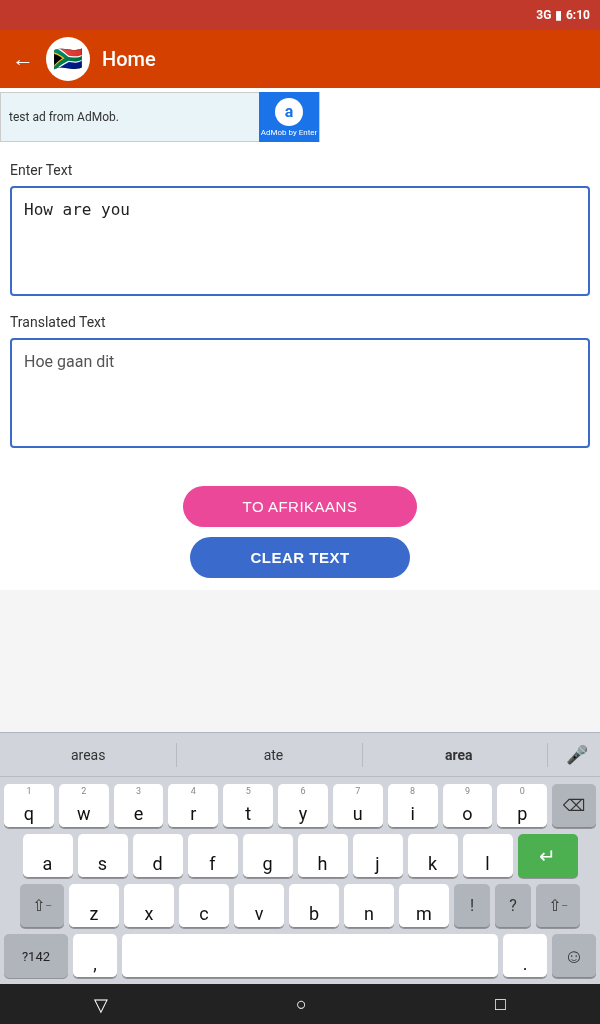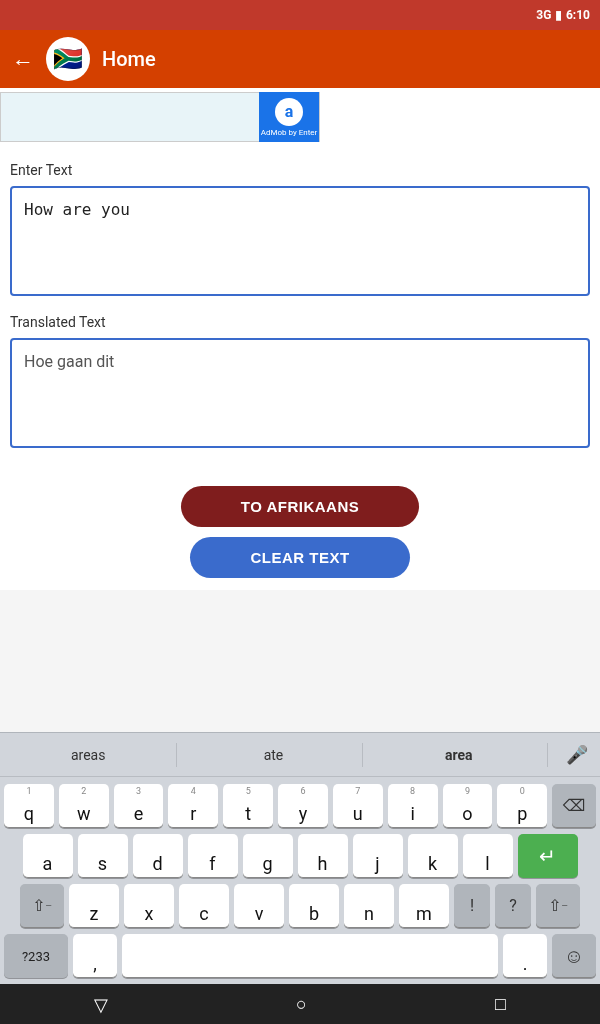--- a/index.html
+++ b/index.html
@@ -145,27 +145,27 @@
     
     .buttons-area {
       display: flex;
       flex-direction: column;
       align-items: center;
       gap: 10px;
       padding: 8px 0 12px 0;
       background: white;
     }
     .btn-primary {
-      background: #7f1d1d;
+      background: #ec4899;
       color: white;
       border: none;
       border-radius: 24px;
       padding: 12px 60px;
       font-size: 15px;
-      font-weight: 700;
+      font-weight: 400;
       letter-spacing: 0.5px;
       cursor: pointer;
       min-width: 180px;
     }
     .btn-clear {
       background: #3a6bcc;
       color: white;
       border: none;
       border-radius: 24px;
       padding: 12px 60px;
@@ -323,20 +323,21 @@
   <span class="back-arrow">←</span>
   <div class="flag-circle">
     <span>🇿🇦</span>
   </div>
   <span class="home-label">Home</span>
 </div>
 
 <div style="background:white; padding: 4px 0;">
   <div class="ad-banner">
     <div class="ad-text-area">
+      <div class="ad-nice">test ad from AdMob.</div>
     </div>
     <div class="ad-logo-box">
       <div class="ad-logo-circle">a</div>
       <div class="ad-by">AdMob by Enter</div>
     </div>
   </div>
 </div>
 
 <div class="main-content">
   <div class="section-label">Enter Text</div>
@@ -457,21 +458,21 @@
       </div>
     <div class="key" style="width:50px;height:44px;">
         <span class="key-letter" style="padding-top:14px;">m</span>
       </div>
     <div class="key-special" style="width:36px;height:44px; font-size:16px;">!</div>
     <div class="key-special" style="width:36px;height:44px; font-size:16px;">?</div>
     <div class="key-special" style="width:44px;height:44px;">⇧<br><span style="font-size:8px;">—</span></div>
   </div>
 
   <div class="key-row" style="padding-bottom:6px; align-items:center;">
-    <div class="key-numbers" style="width:64px;height:44px;">?233</div>
+    <div class="key-numbers" style="width:64px;height:44px;">?142</div>
     <div class="key" style="width:44px;height:44px;">
         <span class="key-letter" style="padding-top:14px;">,</span>
       </div>
     <div class="key-space" style="flex:1; height:44px;"></div>
     <div class="key" style="width:44px;height:44px;">
         <span class="key-letter" style="padding-top:14px;">.</span>
       </div>
     <div class="key-special" style="width:44px;height:44px; font-size:20px;">☺</div>
   </div>
 </div>

